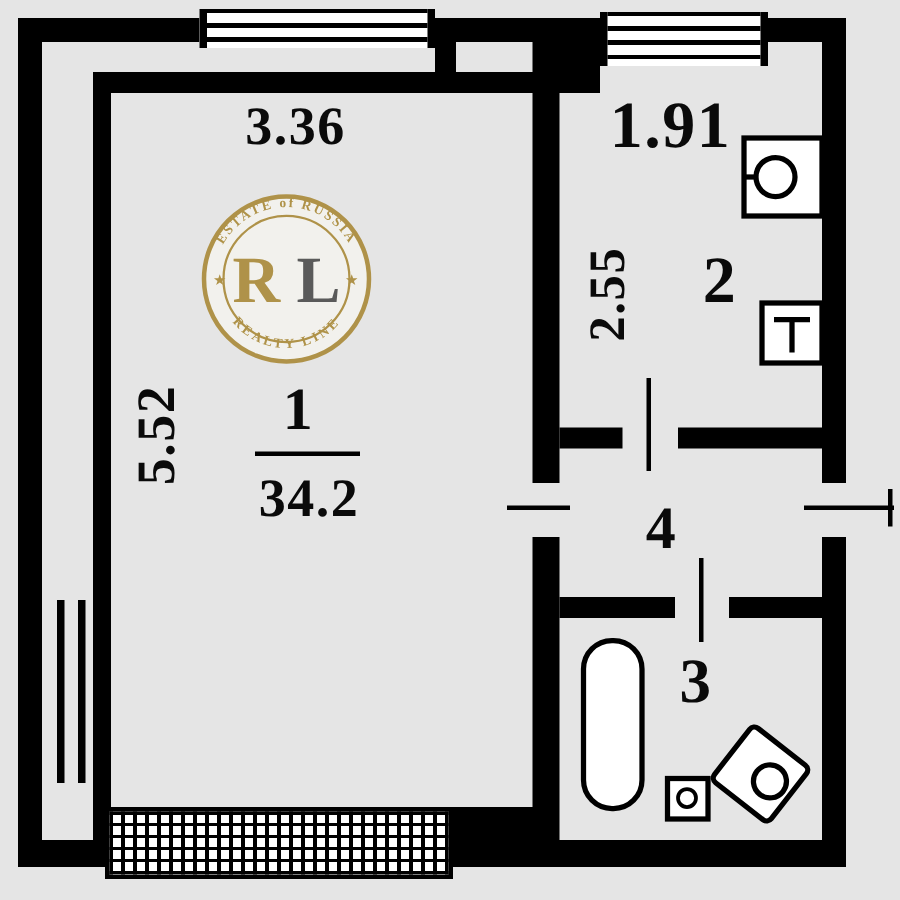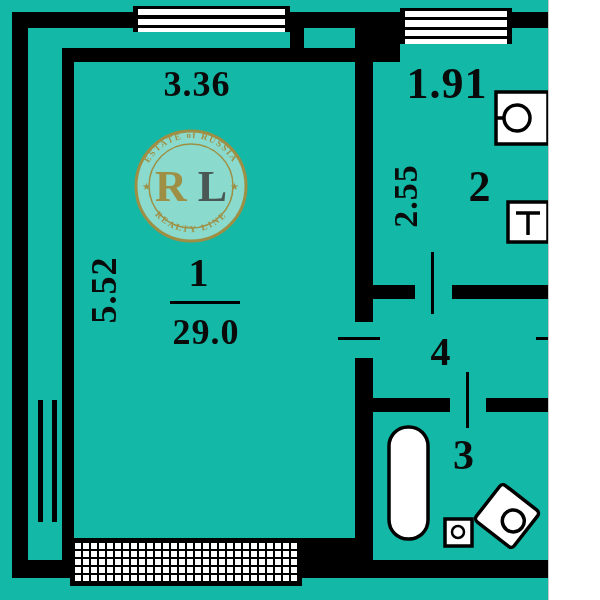--- a/index.html
+++ b/index.html
@@ -1,17 +1,17 @@
 <!DOCTYPE html>
 <html><head>
 <meta charset="utf-8">
 <style>
   html,body{margin:0;padding:0;background:#fff;}
   .plan{
-    position:relative;width:548px;height:600px;background:#14b8a6;
+    position:relative;width:600px;height:600px;background:#e5e5e5;
     outline:1px solid #c9c9c9;overflow:hidden;
     font-family:"Liberation Serif", serif;
   }
   .wall{position:absolute;background:#000;}
   .line{position:absolute;background:#000;}
   .label{
     position:absolute;transform:translate(-50%,-50%);
     font-family:"Liberation Serif", serif;font-weight:bold;color:#0a0a0a;
     letter-spacing:1px;white-space:nowrap;line-height:1;
   }
@@ -71,21 +71,21 @@
   <div class="line" style="left:431px;top:252px;width:3px;height:62px"></div>
   <div class="line" style="left:466px;top:372px;width:3px;height:56px"></div>
 
   <div class="line" style="left:170px;top:301px;width:70px;height:3px"></div>
 
   <div class="label" style="left:197px;top:84px;font-size:36px">3.36</div>
   <div class="label" style="left:447px;top:84px;font-size:44px">1.91</div>
   <div class="label vert" style="left:406px;top:196px;font-size:34px">2.55</div>
   <div class="label vert" style="left:104px;top:290px;font-size:36px">5.52</div>
   <div class="label" style="left:199px;top:273px;font-size:40px">1</div>
-  <div class="label" style="left:206px;top:332px;font-size:36px">29.0</div>
+  <div class="label" style="left:206px;top:332px;font-size:36px">34.2</div>
   <div class="label" style="left:480px;top:187px;font-size:44px">2</div>
   <div class="label" style="left:441px;top:352px;font-size:40px">4</div>
   <div class="label" style="left:464px;top:455px;font-size:42px">3</div>
 
   <svg width="600" height="600" viewBox="0 0 600 600">
     <g stroke="#000" stroke-width="3.5" fill="#fff">
       <g>
         <rect x="496" y="92" width="52" height="52"></rect>
         <circle cx="517" cy="118" r="13"></circle>
         <line x1="496" y1="118" x2="504" y2="118"></line>

